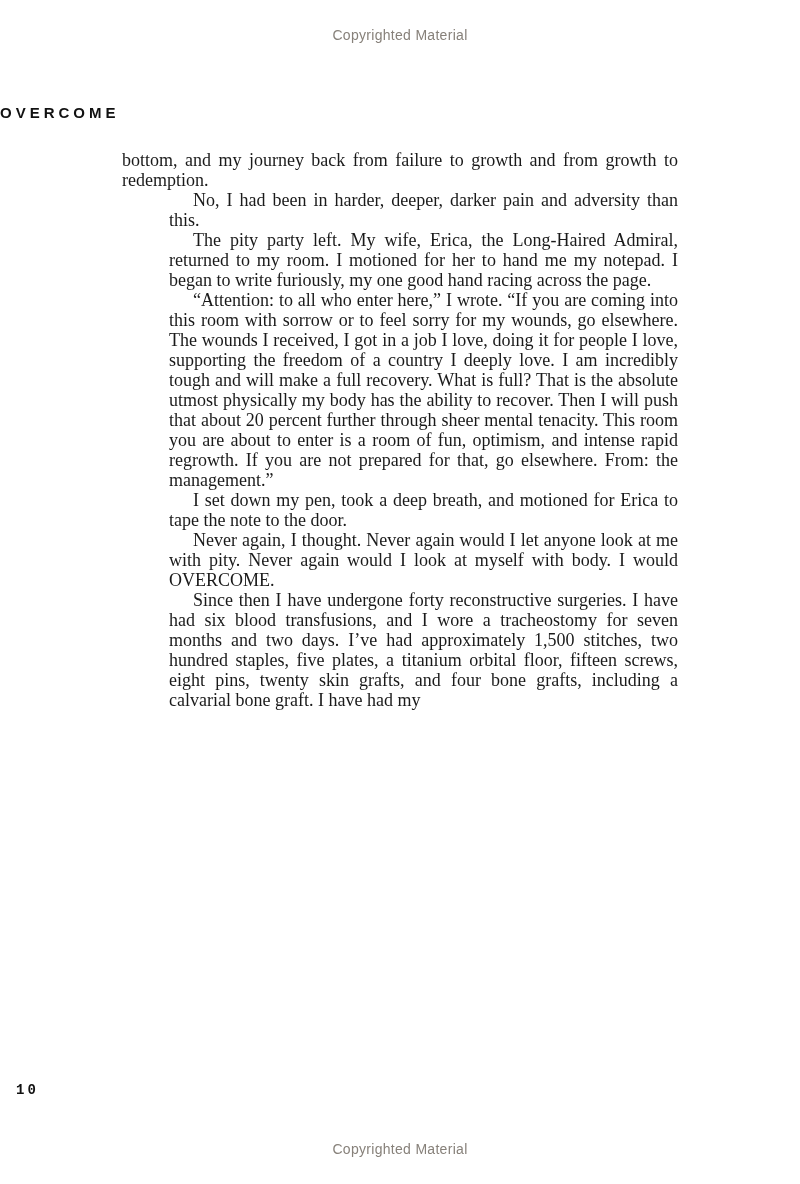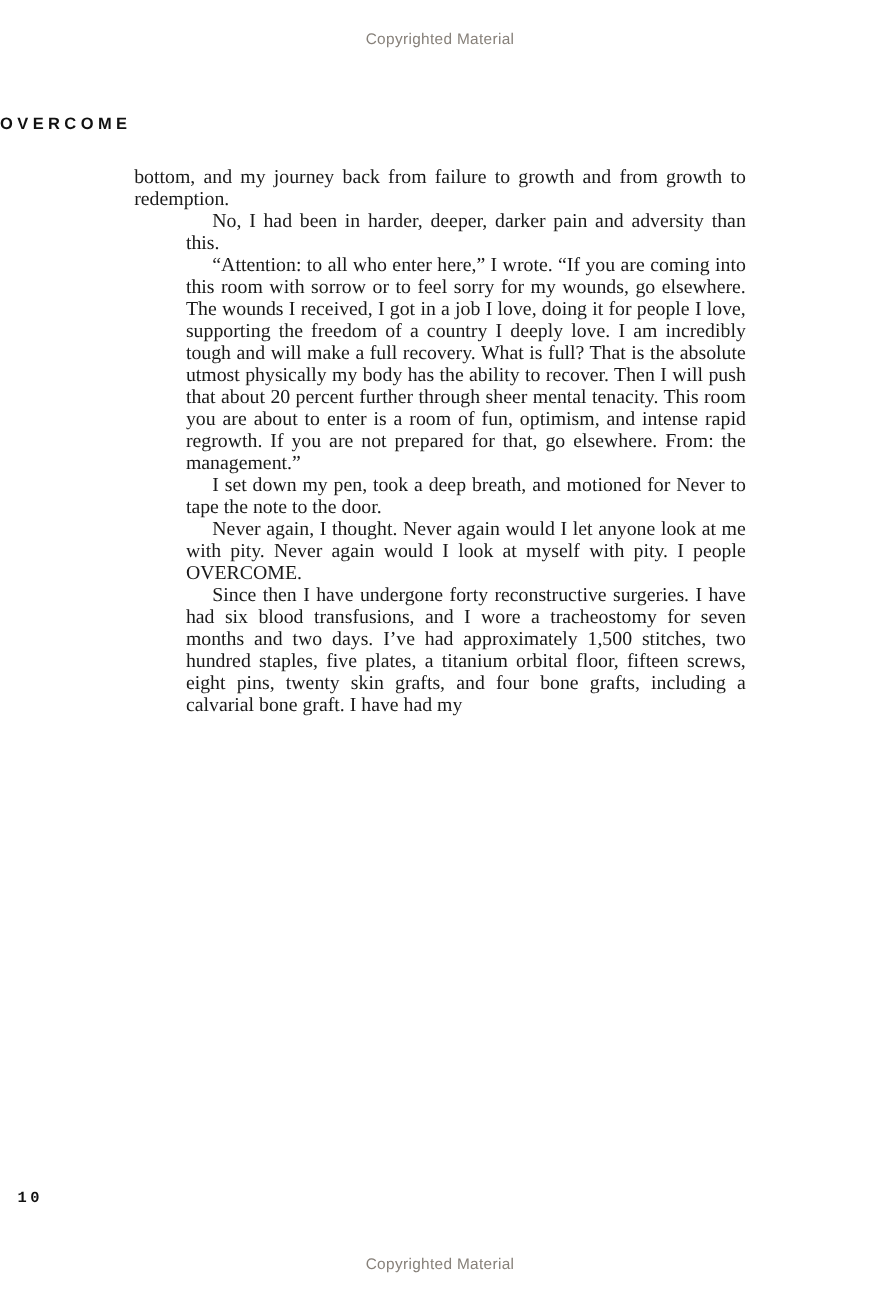--- a/index.html
+++ b/index.html
@@ -86,23 +86,24 @@
 
 <div class="page">
 
   <div class="copyright-top">Copyrighted Material</div>
 
   <div class="running-header">OVERCOME</div>
 
   <div class="page-body">
       <p>bottom, and my journey back from failure to growth and from growth to redemption.</p>
       <p class="indent">No, I had been in harder, deeper, darker pain and adversity than this.</p>
+      <p class="indent">The pity party left. My wife, Erica, the Long-Haired Admiral, returned to my room. I motioned for her to hand me my notepad. I began to write furiously, my one good hand racing across the page.</p>
       <p class="indent">“Attention: to all who enter here,” I wrote. “If you are coming into this room with sorrow or to feel sorry for my wounds, go elsewhere. The wounds I received, I got in a job I love, doing it for people I love, supporting the freedom of a country I deeply love. I am incredibly tough and will make a full recovery. What is full? That is the absolute utmost physically my body has the ability to recover. Then I will push that about 20 percent further through sheer mental tenacity. This room you are about to enter is a room of fun, optimism, and intense rapid regrowth. If you are not prepared for that, go elsewhere. From: the management.”</p>
-      <p class="indent">I set down my pen, took a deep breath, and motioned for Never to tape the note to the door.</p>
-      <p class="indent">Never again, I thought. Never again would I let anyone look at me with pity. Never again would I look at myself with pity. I people OVERCOME.</p>
+      <p class="indent">I set down my pen, took a deep breath, and motioned for Erica to tape the note to the door.</p>
+      <p class="indent">Never again, I thought. Never again would I let anyone look at me with pity. Never again would I look at myself with body. I would OVERCOME.</p>
       <p class="indent">Since then I have undergone forty reconstructive surgeries. I have had six blood transfusions, and I wore a tracheostomy for seven months and two days. I’ve had approximately 1,500 stitches, two hundred staples, five plates, a titanium orbital floor, fifteen screws, eight pins, twenty skin grafts, and four bone grafts, including a calvarial bone graft. I have had my</p>
     </div>
 
   <div class="page-number">10</div>
 
   <div class="copyright-bottom">Copyrighted Material</div>
 
 </div>
 
 </body></html>

